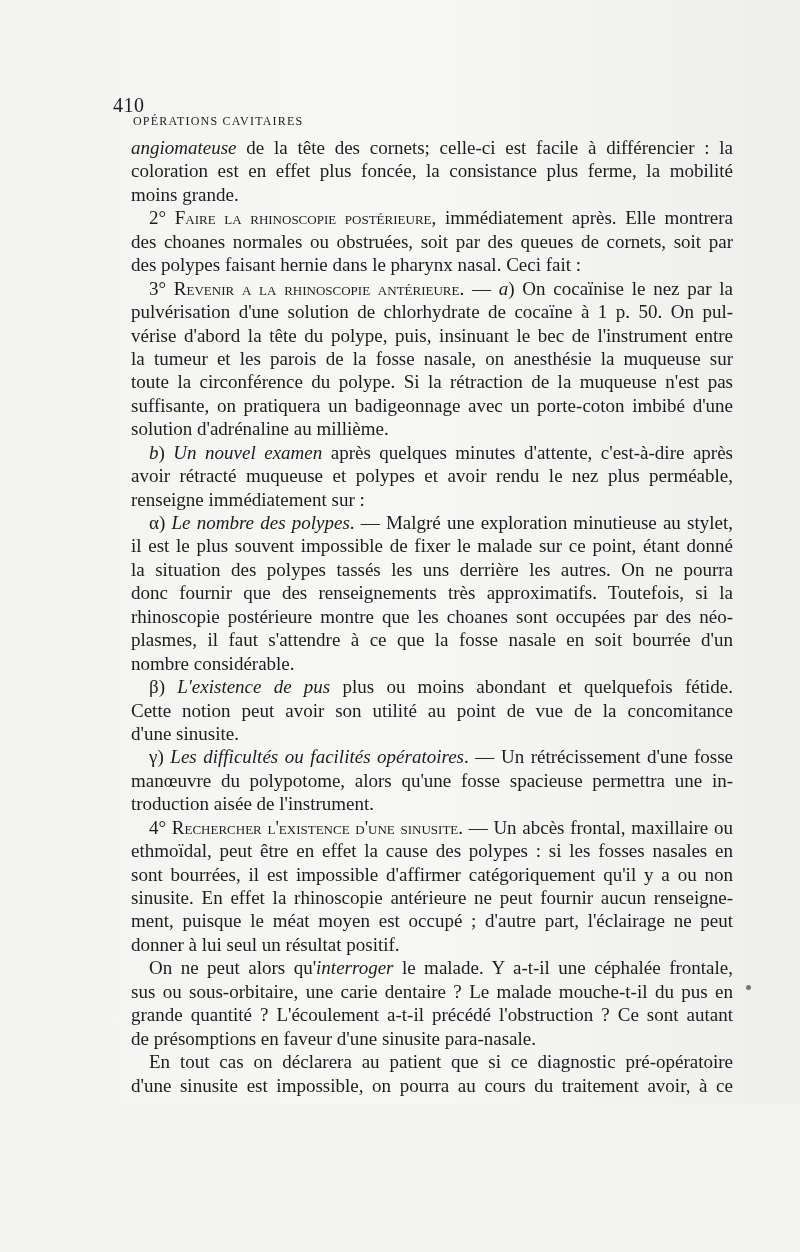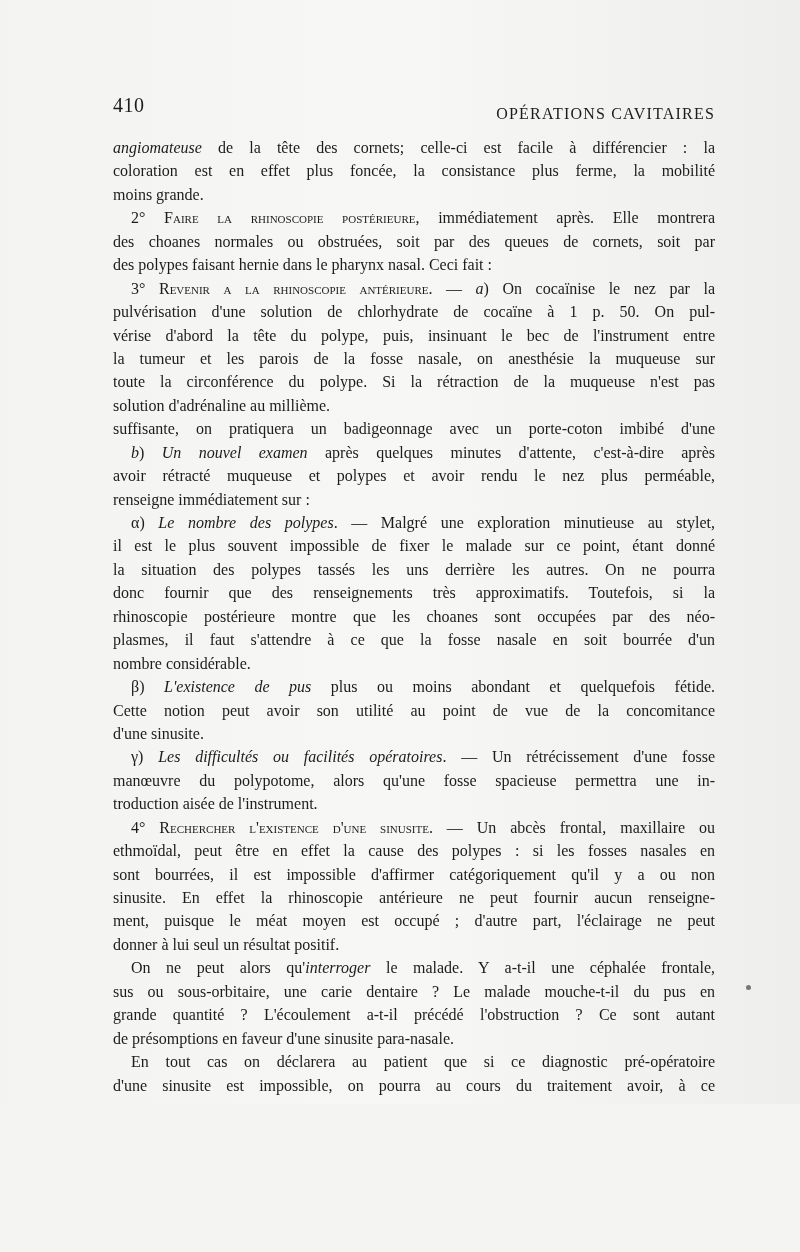--- a/index.html
+++ b/index.html
@@ -16,27 +16,27 @@
       background: linear-gradient(90deg, #f3f3f1 0%, #f7f7f5 50%, #eeeeec 100%);
     }
     .header {
       position: absolute; left: 113px; top: 94px; width: 602px; height: 24px;
     }
     .page-number {
       position: absolute; left: 0; top: 0;
       font-size: 20px; letter-spacing: 0.5px;
     }
     .running-head {
-      position: absolute; left: 0; right: 0; top: 11px; text-align: right;
-      font-size: 16px; letter-spacing: 1.2px; font-weight: normal;
+      position: absolute; left: 0; right: 0; top: 20px; text-align: left;
+      font-size: 12px; letter-spacing: 1.2px; font-weight: normal;
       padding-left: 20px;
     }
     .body-text {
-      position: absolute; left: 113px; top: 136px; width: 602px;
-      font-size: 16px; line-height: 23.45px;
+      position: absolute; left: 131px; top: 136px; width: 602px;
+      font-size: 19px; line-height: 23.45px;
     }
     .line {
       display: block; white-space: nowrap;
       text-align: justify; text-align-last: justify;
       height: 23.45px;
     }
     .line.last { text-align-last: left; }
     .line.indent { padding-left: 18px; }
     .sc { font-variant: small-caps; }
     i { font-style: italic; }
@@ -59,22 +59,22 @@
       <div class="line"><span>coloration est en effet plus foncée, la consistance plus ferme, la mobilité</span></div>
       <div class="line last"><span>moins grande.</span></div>
       <div class="line indent"><span>2° </span><span class="sc">Faire la rhinoscopie postérieure</span><span>, immédiatement après. Elle montrera</span></div>
       <div class="line"><span>des choanes normales ou obstruées, soit par des queues de cornets, soit par</span></div>
       <div class="line last"><span>des polypes faisant hernie dans le pharynx nasal. Ceci fait :</span></div>
       <div class="line indent"><span>3° </span><span class="sc">Revenir a la rhinoscopie antérieure</span><span>. — </span><i>a</i><span>) On cocaïnise le nez par la</span></div>
       <div class="line"><span>pulvérisation d'une solution de chlorhydrate de cocaïne à 1 p. 50. On pul-</span></div>
       <div class="line"><span>vérise d'abord la tête du polype, puis, insinuant le bec de l'instrument entre</span></div>
       <div class="line"><span>la tumeur et les parois de la fosse nasale, on anesthésie la muqueuse sur</span></div>
       <div class="line"><span>toute la circonférence du polype. Si la rétraction de la muqueuse n'est pas</span></div>
+      <div class="line"><span>suffisante, on pratiquera un badigeonnage avec un porte-coton imbibé d'une</span></div>
       <div class="line last"><span>solution d'adrénaline au millième.</span></div>
-      <div class="line"><span>suffisante, on pratiquera un badigeonnage avec un porte-coton imbibé d'une</span></div>
       <div class="line indent"><i>b</i><span>) </span><i>Un nouvel examen</i><span> après quelques minutes d'attente, c'est-à-dire après</span></div>
       <div class="line"><span>avoir rétracté muqueuse et polypes et avoir rendu le nez plus perméable,</span></div>
       <div class="line last"><span>renseigne immédiatement sur :</span></div>
       <div class="line indent"><span>α) </span><i>Le nombre des polypes</i><span>. — Malgré une exploration minutieuse au stylet,</span></div>
       <div class="line"><span>il est le plus souvent impossible de fixer le malade sur ce point, étant donné</span></div>
       <div class="line"><span>la situation des polypes tassés les uns derrière les autres. On ne pourra</span></div>
       <div class="line"><span>donc fournir que des renseignements très approximatifs. Toutefois, si la</span></div>
       <div class="line"><span>rhinoscopie postérieure montre que les choanes sont occupées par des néo-</span></div>
       <div class="line"><span>plasmes, il faut s'attendre à ce que la fosse nasale en soit bourrée d'un</span></div>
       <div class="line last"><span>nombre considérable.</span></div>

